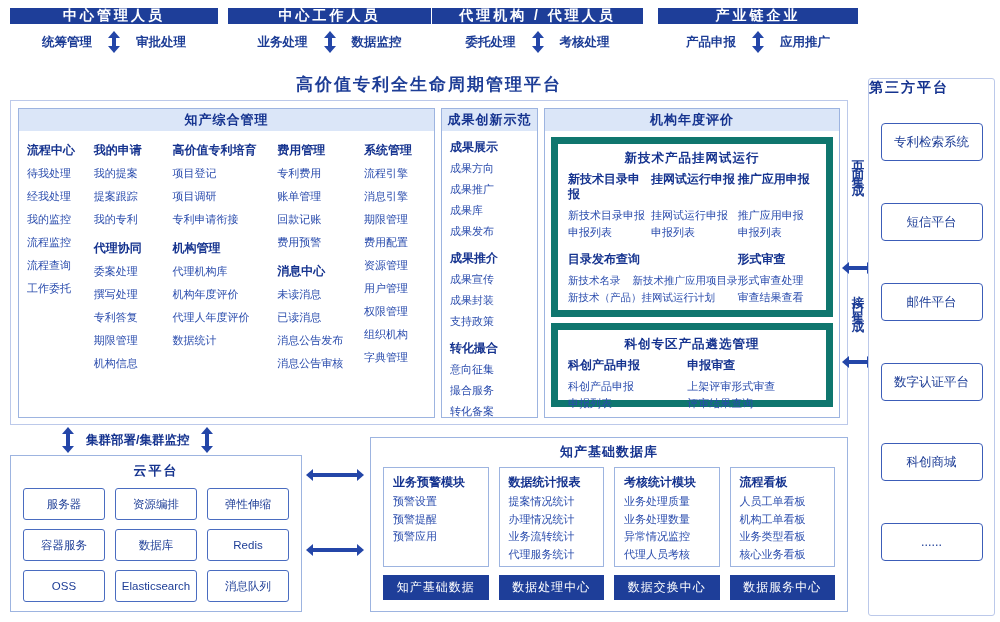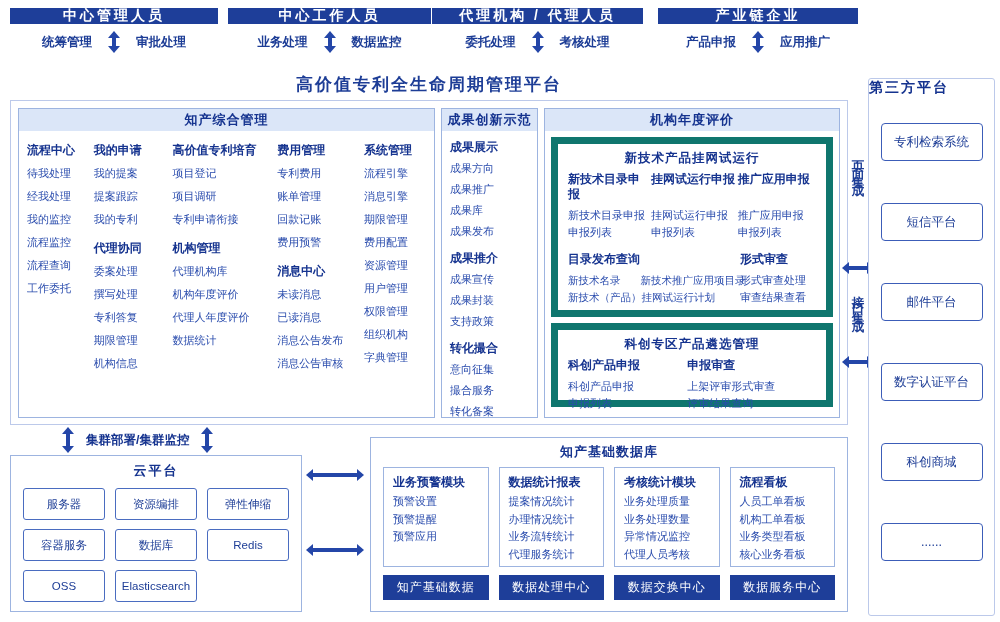--- a/index.html
+++ b/index.html
@@ -41,21 +41,21 @@
   .ach-body .item{line-height:21px}
 
   
   .pbox{border:7px solid #0f766e;margin:6px 6px 0;background:#fff}
   .pbox-title{text-align:center;font-size:12.5px;font-weight:bold;color:#15338f;margin-top:6px;letter-spacing:1px}
   .prow{display:flex;padding:5px 10px 0}
   .pg-head{font-size:12px;font-weight:bold;color:#15338f;line-height:15px;margin-bottom:5px}
   .pg-head.h2{height:30px}
   .item.p{line-height:17px}
   .item.small{font-size:10.5px}
-  .inline-row{display:flex;gap:20px}
+  .inline-row{display:flex;gap:12px}
 
   
   .int-label{position:absolute;left:849px;writing-mode:vertical-lr;text-orientation:upright;letter-spacing:8px;font-size:12.5px;color:#1d3d96;font-weight:600}
 
   
   .cluster{position:absolute;left:62px;top:427px;height:26px;display:flex;align-items:center;gap:12px}
   .cluster-label{font-size:12.5px;font-weight:bold;color:#15338f}
 
   
   .cloud-box{position:absolute;left:10px;top:455px;width:292px;height:157px;border:1px solid #9db4e0;background:#fff}
@@ -308,20 +308,21 @@
     <div class="cloud-title">云平台</div>
     <div class="cloud-grid">
         <div class="cloud-cell">服务器</div>
         <div class="cloud-cell">资源编排</div>
         <div class="cloud-cell">弹性伸缩</div>
         <div class="cloud-cell">容器服务</div>
         <div class="cloud-cell">数据库</div>
         <div class="cloud-cell">Redis</div>
         <div class="cloud-cell">OSS</div>
         <div class="cloud-cell">Elasticsearch</div>
+        <div class="cloud-cell">消息队列</div>
       </div>
   </div>
 
   <span class="arr-h" style="left:306px;top:469px;width:58px"></span>
   <span class="arr-h" style="left:306px;top:544px;width:58px"></span>
 
   <div class="db-box">
     <div class="db-title">知产基础数据库</div>
     <div class="db-cols">
       <div class="db-col">

